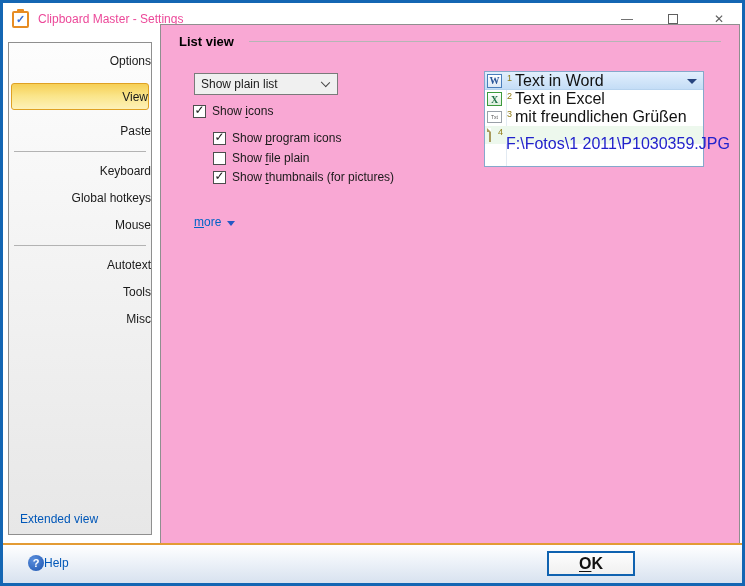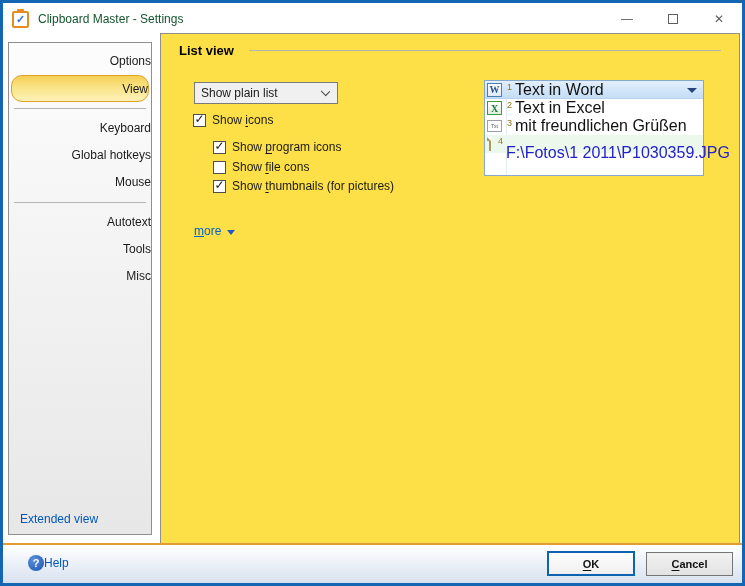--- a/index.html
+++ b/index.html
@@ -7,37 +7,37 @@
   body { font-family:"Liberation Sans", sans-serif; font-size:12px; color:#1a1a1a; }
 
   .window { position:relative; width:745px; height:586px; background:#1466b3; }
   .inner  { position:absolute; left:3px; top:3px; right:3px; bottom:3px; background:#ffffff; overflow:hidden; }
 
   
   .titlebar { position:absolute; left:0; top:0; right:0; height:32px; background:#ffffff; display:flex; align-items:center; padding-left:9px; }
   .app-icon { width:17px; height:17px; border:2px solid #e78c23; background:#fff; border-radius:2px; position:relative; display:flex; align-items:center; justify-content:center; }
   .app-icon::before { content:""; position:absolute; top:-4px; left:3px; width:7px; height:4px; background:#e78c23; border-radius:1px; }
   .app-icon .check { color:#3b6fd4; font-size:11px; font-weight:bold; line-height:1; margin-top:1px; }
-  .titlebar .title { margin-left:9px; color:#14532d; font-size:12px; }
+  .titlebar .title { margin-left:9px; color:#ec4899; font-size:12px; }
   .win-controls { position:absolute; right:0; top:0; height:32px; display:flex; }
   .wc { width:46px; height:32px; border:none; background:transparent; color:#5f5f5f; font-size:12px; font-family:"Liberation Sans",sans-serif; display:flex; align-items:center; justify-content:center; cursor:default; }
   .max-box { width:10px; height:10px; border:1px solid #5f5f5f; display:inline-block; }
 
   
   .sidebar { position:absolute; left:5px; top:39px; width:144px; height:493px; border:1px solid #8f8f8f;
              background:linear-gradient(180deg,#fdfdfd 0%,#f3f3f3 45%,#e7e7e7 100%); padding-top:5px; }
   .side-item { height:27px; line-height:27px; padding-left:11px; color:#1a1a1a; cursor:default;text-align:right; }
   .side-item.indent { padding-left:18px; }
-  .side-item.selected { margin:0 2px; padding-left:9px; border:1px solid #dfa123; border-radius:11px;
+  .side-item.selected { margin:8px 2px; padding-left:9px; border:1px solid #dfa123; border-radius:3px;
              background:linear-gradient(180deg,#f6cf55 0%,#fae58a 48%,#fdf1b8 100%); }
   .side-sep { height:1px; background:#b3b3b3; margin:6px 5px; }
   .extended { position:absolute; left:11px; bottom:8px; color:#0057b8; cursor:pointer; }
 
   
-  .main { position:absolute; left:157px; top:30px; width:580px; height:523px; border:1px solid #8f8f8f; background:#fde047; }
+  .main { position:absolute; left:157px; top:21px; width:580px; height:523px; border:1px solid #8f8f8f; background:#f9a8d4; }
   .heading { position:absolute; left:18px; top:9px; font-weight:bold; font-size:13px; color:#000; }
   .hline { position:absolute; left:88px; right:18px; top:16px; height:1px; background:#b5b5b5; }
 
   .combo { position:absolute; left:33px; top:48px; width:144px; height:22px; background:#f0f0f0; border:1px solid #7a7a7a;
            display:flex; align-items:center; padding:0 6px; cursor:default; }
   .chev { position:absolute; right:8px; top:7px; width:7px; height:7px; border-right:1px solid #444; border-bottom:1px solid #444; transform:rotate(45deg) scale(1,0.9); margin-top:-2px; }
 
   .cbrow { position:absolute; display:flex; align-items:center; cursor:default; }
   .cb { width:13px; height:13px; border:1px solid #4d4d4d; background:#fff; display:inline-flex; align-items:center; justify-content:center; margin-right:6px; flex:none; }
   .cb span { font-size:12px; line-height:1; color:#1a1a1a; margin-top:-2px; }
@@ -62,21 +62,21 @@
   .ptext { font-size:16px; color:#111; white-space:nowrap; }
   .prow.green .ptext { color:#2222cc;margin-top:18px; }
   .combo-arrow { position:absolute; right:6px; top:7px; width:0; height:0; border-left:5px solid transparent; border-right:5px solid transparent; border-top:5px solid #27447e; }
 
   
   .orange-sep { position:absolute; left:0; right:0; top:540px; height:2px; background:#e39b34; }
   .footer { position:absolute; left:0; right:0; top:542px; bottom:0; background:linear-gradient(180deg,#ffffff 0%,#e9eff7 55%,#d8e2ef 100%); }
   .help { position:absolute; left:25px; top:10px; display:flex; align-items:center; cursor:pointer; }
   .help-ic { width:16px; height:16px; border-radius:50%; background:radial-gradient(circle at 35% 30%, #5b8fdd, #1d55b0); color:#fff; font-size:11px; font-weight:bold; display:flex; align-items:center; justify-content:center; }
   .help-label { color:#0057b8; }
-  .btn { position:absolute; height:25px; font-family:"Liberation Sans",sans-serif; font-size:11px; font-weight:bold; color:#111; cursor:default; }
+  .btn { position:absolute; height:25px; font-family:"Liberation Sans",sans-serif; font-size:16px; font-weight:bold; color:#111; cursor:default; }
   .btn u { text-underline-offset:2px; }
   .btn.ok { left:544px; top:6px; width:88px; border:2px solid #0f62b0; background:linear-gradient(#fdfdfd,#f0f0f0); }
   .btn.cancel { left:643px; top:7px; width:87px; height:24px; border:1px solid #757575; background:linear-gradient(#f2f2f2,#e2e2e2); }
 </style>
 </head>
 <body>
 
 <div class="window">
   <div class="inner">
 
@@ -90,20 +90,21 @@
         <button class="wc">
             <span class="max-box"></span>
           </button>
         <button class="wc">✕</button>
       </div>
     </div>
 
     <div class="sidebar">
       <div class="side-item">Options</div>
       <div class="side-item selected">View</div>
+      <div class="side-item">Paste</div>
       <div class="side-sep"></div>
       <div class="side-item">Keyboard</div>
       <div class="side-item indent">Global hotkeys</div>
       <div class="side-item">Mouse</div>
       <div class="side-sep"></div>
       <div class="side-item">Autotext</div>
       <div class="side-item">Tools</div>
       <div class="side-item">Misc</div>
       <a class="extended">Extended view</a>
     </div>
@@ -126,21 +127,21 @@
 
       <label class="cbrow" style="left:52px; top:106px;">
         <span class="cb">
             <span>✓</span>
           </span>
         <span class="cbl"><span>Show </span><u>p</u><span>rogram icons</span></span>
       </label>
 
       <label class="cbrow" style="left:52px; top:126px;">
         <span class="cb"></span>
-        <span class="cbl"><span>Show </span><u>f</u><span>ile cons</span></span>
+        <span class="cbl"><span>Show </span><u>f</u><span>ile plain</span></span>
       </label>
 
       <label class="cbrow" style="left:52px; top:145px;">
         <span class="cb">
             <span>✓</span>
           </span>
         <span class="cbl"><span>Show </span><u>t</u><span>humbnails (for pictures)</span></span>
       </label>
 
       <div class="more">
@@ -174,17 +175,16 @@
       </div>
     </div>
 
     <div class="orange-sep"></div>
     <div class="footer">
       <div class="help">
         <span class="help-ic">?</span>
         <span class="help-label">Help</span>
       </div>
       <button class="btn ok"><u>O</u><span>K</span></button>
-      <button class="btn cancel"><u>C</u><span>ancel</span></button>
     </div>
 
   </div>
 </div>
 
 </body></html>

